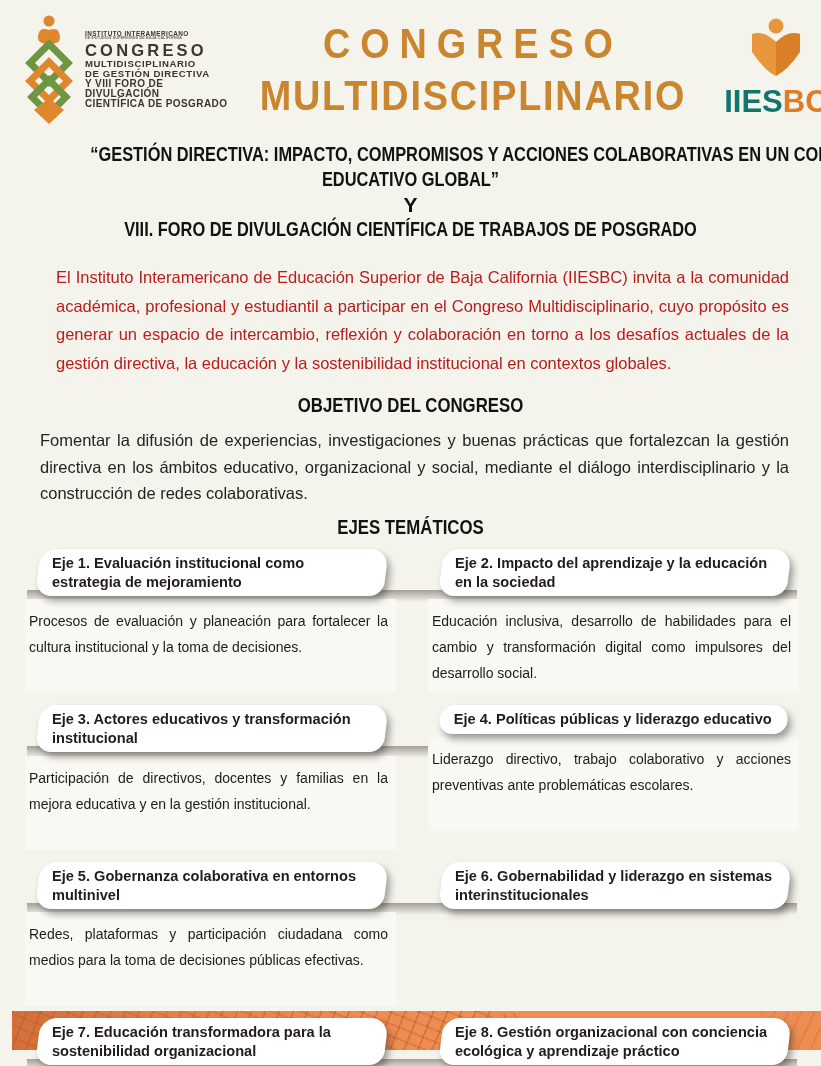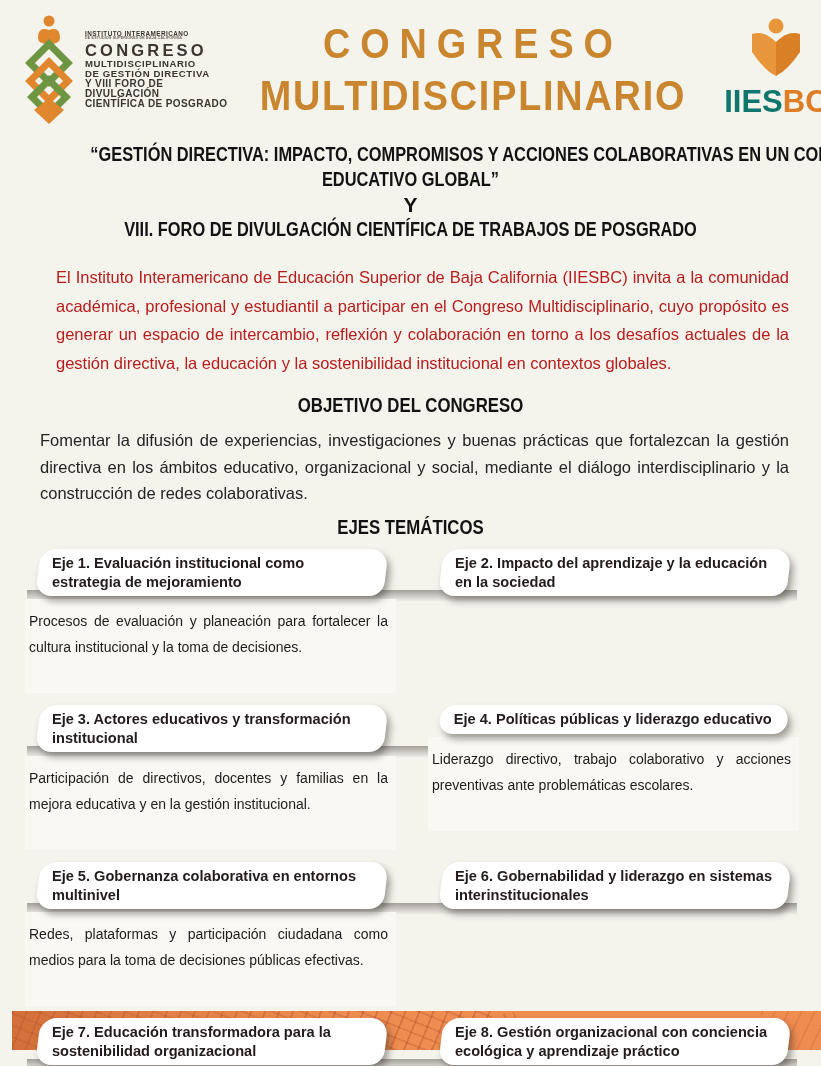--- a/index.html
+++ b/index.html
@@ -119,20 +119,21 @@
 
   <div class="ejes">
 
     <div class="eje-row">
       <div class="eje">
         <div class="eje-pill"><span class="pt">Eje 1. Evaluación institucional como estrategia de mejoramiento</span></div>
         <div class="eje-body">Procesos de evaluación y planeación para fortalecer la cultura institucional y la toma de decisiones.</div>
       </div>
       <div class="eje">
         <div class="eje-pill"><span class="pt">Eje 2. Impacto del aprendizaje y la educación en la sociedad</span></div>
+        <div class="eje-body">Educación inclusiva, desarrollo de habilidades para el cambio y transformación digital como impulsores del desarrollo social.</div>
       </div>
     </div>
 
     <div class="eje-row">
       <div class="eje">
         <div class="eje-pill"><span class="pt">Eje 3. Actores educativos y transformación institucional</span></div>
         <div class="eje-body">Participación de directivos, docentes y familias en la mejora educativa y en la gestión institucional.</div>
       </div>
       <div class="eje">
         <div class="eje-pill"><span class="pt">Eje 4. Políticas públicas y liderazgo educativo</span></div>

